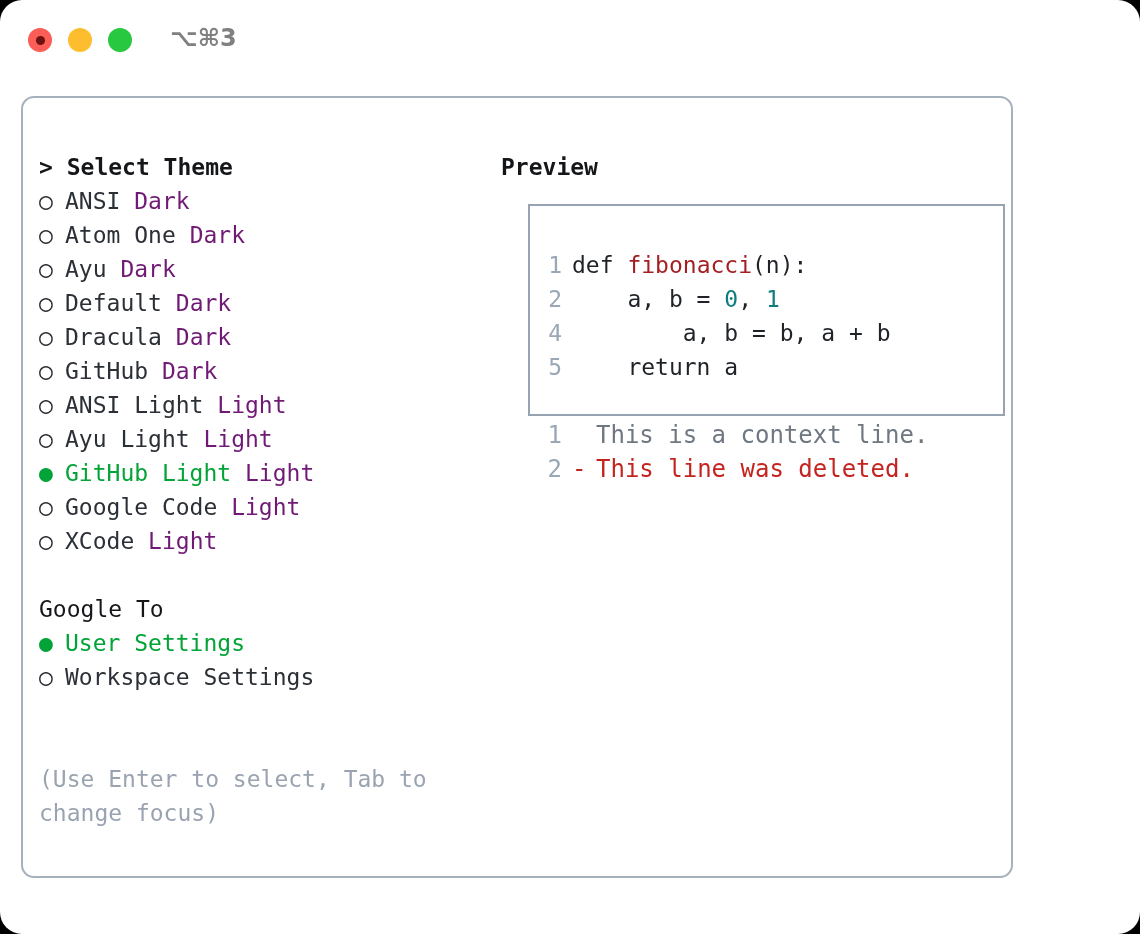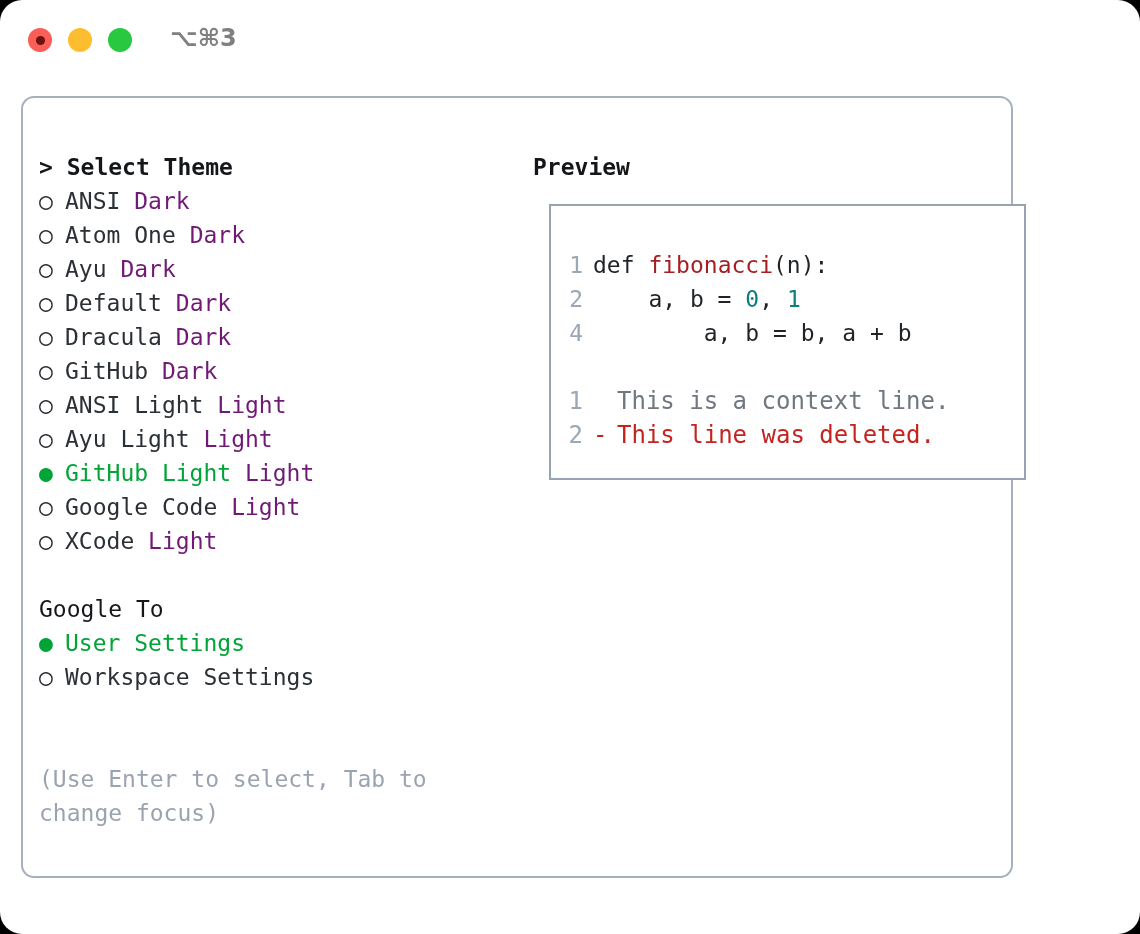--- a/index.html
+++ b/index.html
@@ -123,36 +123,35 @@
     line-height: 34px;
     color: #9aa3b0;
   }
 
   
   #right-col {
     position: absolute;
     left: 478px;
     top: 52px;
     width: 500px;
-    margin-left: 32px;
   }
 
   #preview-title {
     font-size: 23px;
     line-height: 34px;
     font-weight: bold;
     color: #14161a;
   }
 
   #preview-box {
     position: absolute;
-    left: 16px;
+    left: 27px;
     top: 54px;
     width: 477px;
-    height: 276px;
+    height: 212px;
     border: 2px solid #95a3b3;
     box-sizing: border-box;
     background: #ffffff;
   }
 
   #code-area {
     position: absolute;
     left: 10px;
     top: 42px;
     right: 6px;
@@ -231,20 +230,21 @@
     <div id="hint">(Use Enter to select, Tab to change focus)</div>
 
     <div id="right-col">
       <div id="preview-title">Preview</div>
       <div id="preview-box">
         <div id="code-area">
           <div id="code-lines">
               <div class="code-line"><span class="lineno">1</span><span>def </span><span class="tok-fn">fibonacci</span><span>(n):</span></div>
               <div class="code-line"><span class="lineno">2</span><span>    a, b = </span><span class="tok-num">0</span><span>, </span><span class="tok-num">1</span></div>
               <div class="code-line"><span class="lineno">4</span><span>        a, b = b, a + b</span></div>
+              <div class="code-line"><span class="lineno">5</span><span>    return a</span></div>
             </div>
           <div id="diff-lines" class="diff-block">
               <div class="diff-line diff-ctx"><span class="lineno">1</span><span class="marker"> </span><span>This is a context line.</span></div>
               <div class="diff-line diff-del"><span class="lineno">2</span><span class="marker">-</span><span>This line was deleted.</span></div>
             </div>
         </div>
       </div>
     </div>
 
   </div>

